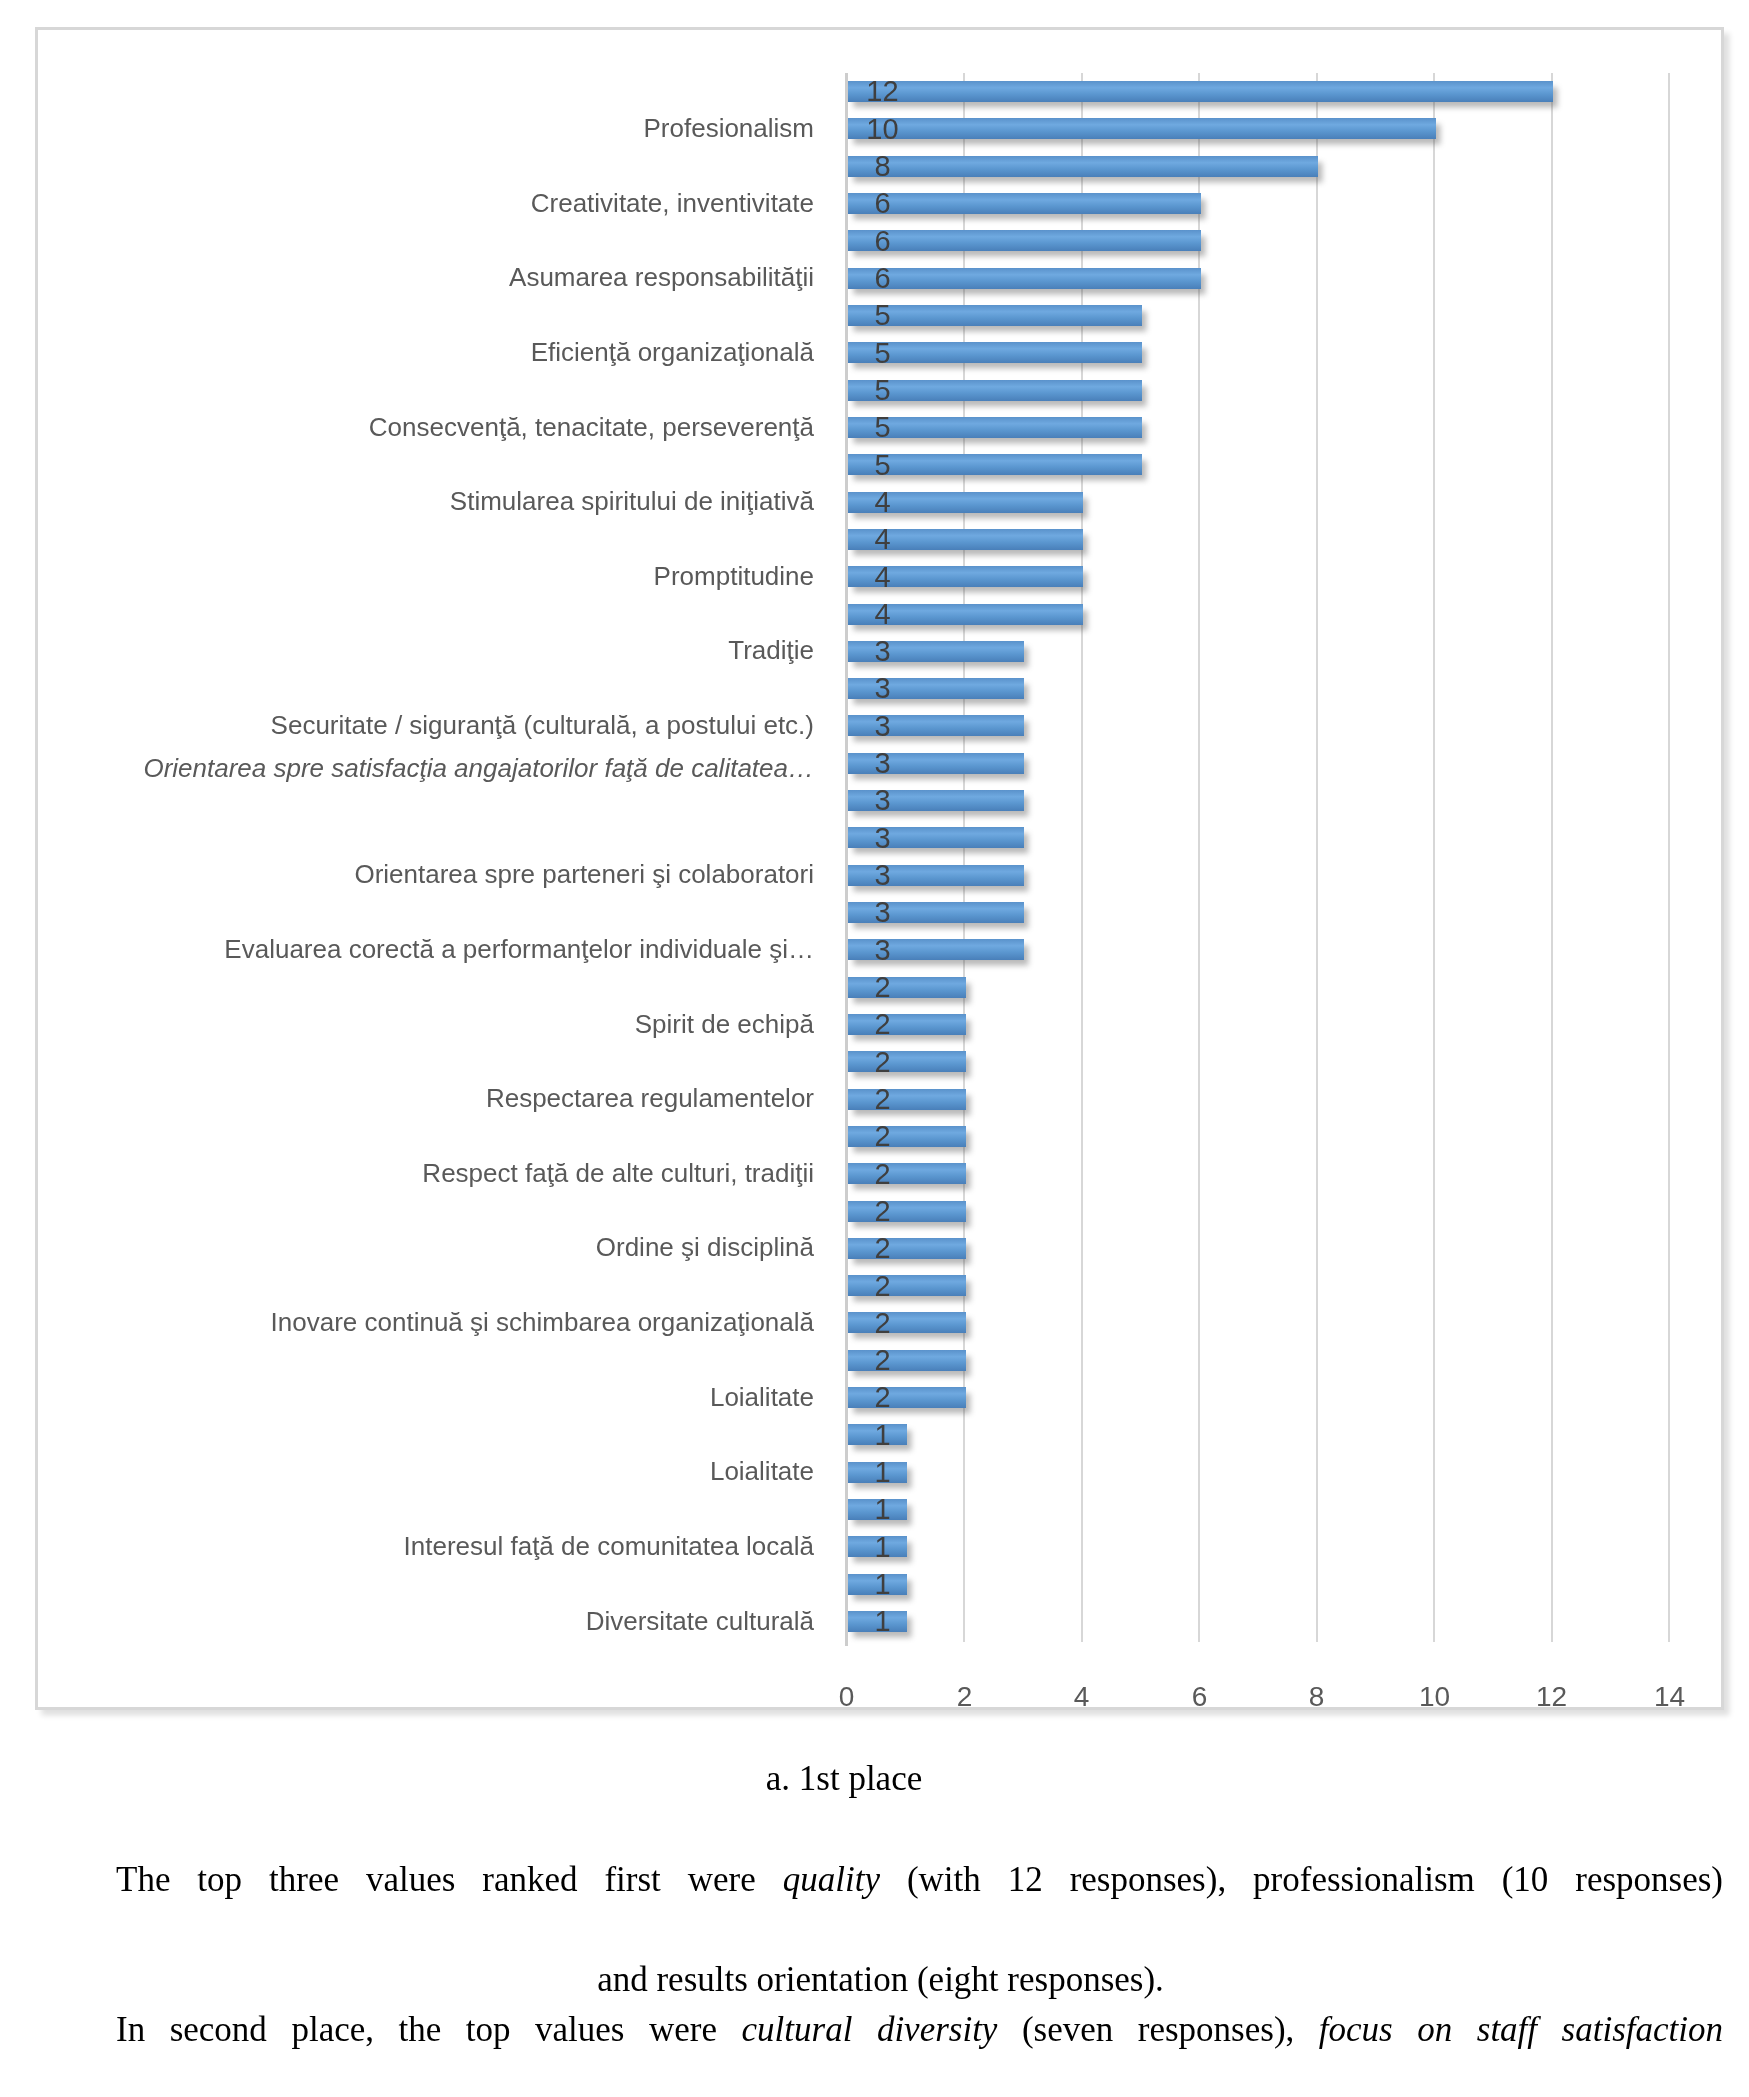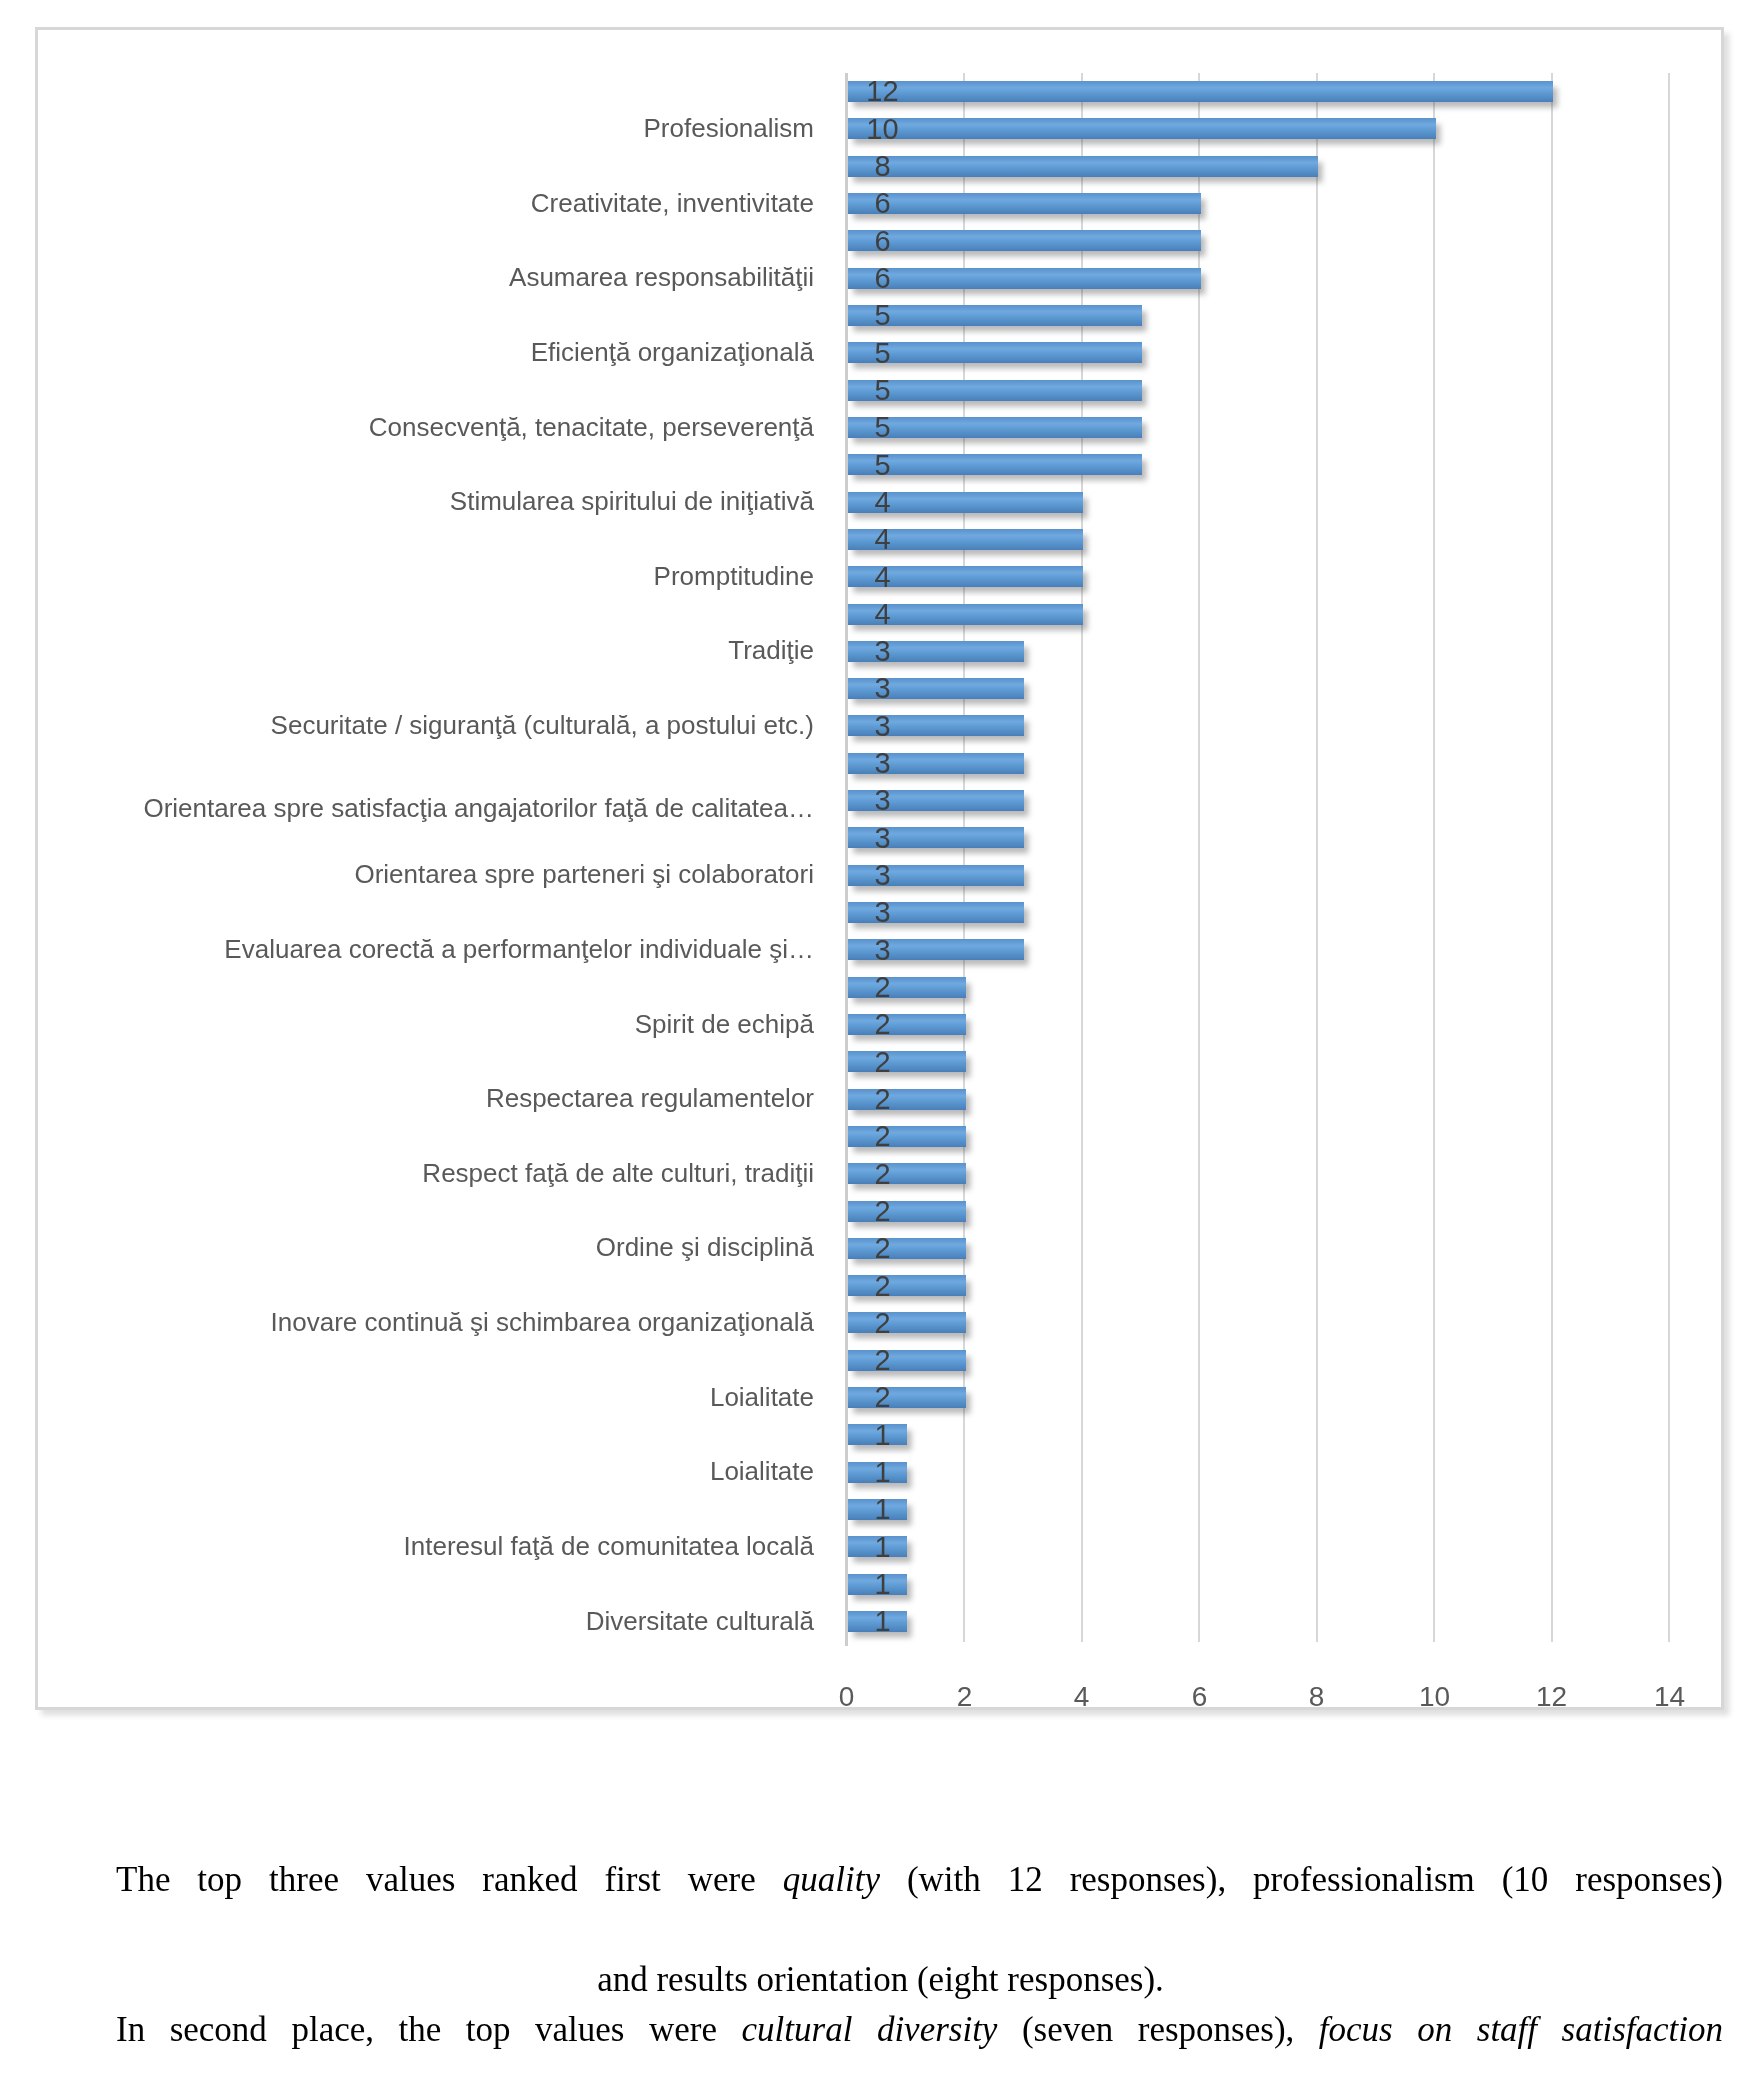--- a/index.html
+++ b/index.html
@@ -94,21 +94,21 @@
       <div class="cat-label" style="top: 632px; line-height: 37px;">Tradiţie</div>
       <div class="bar" style="left: 848px; top: 678px; width: 176px;"></div>
       <div class="val-label" style="left: 852px; top: 673px;">3</div>
       <div class="bar" style="left: 848px; top: 715px; width: 176px;"></div>
       <div class="val-label" style="left: 852px; top: 711px;">3</div>
       <div class="cat-label" style="top: 707px; line-height: 37px;">Securitate / siguranţă (culturală, a postului etc.)</div>
       <div class="bar" style="left: 848px; top: 753px; width: 176px;"></div>
       <div class="val-label" style="left: 852px; top: 748px;">3</div>
       <div class="bar" style="left: 848px; top: 790px; width: 176px;"></div>
       <div class="val-label" style="left: 852px; top: 785px;">3</div>
-      <div class="cat-label" style="top: 790px; line-height: 37px;">Orientarea spre satisfacţia angajatorilor faţă de calitatea…</div>
+      <div class="cat-label" style="top: 750px; line-height: 37px; font-style: italic;">Orientarea spre satisfacţia angajatorilor faţă de calitatea…</div>
       <div class="bar" style="left: 848px; top: 827px; width: 176px;"></div>
       <div class="val-label" style="left: 852px; top: 823px;">3</div>
       <div class="bar" style="left: 848px; top: 865px; width: 176px;"></div>
       <div class="val-label" style="left: 852px; top: 860px;">3</div>
       <div class="cat-label" style="top: 856px; line-height: 37px;">Orientarea spre parteneri şi colaboratori</div>
       <div class="bar" style="left: 848px; top: 902px; width: 176px;"></div>
       <div class="val-label" style="left: 852px; top: 897px;">3</div>
       <div class="bar" style="left: 848px; top: 939px; width: 176px;"></div>
       <div class="val-label" style="left: 852px; top: 935px;">3</div>
       <div class="cat-label" style="top: 931px; line-height: 37px;">Evaluarea corectă a performanţelor individuale şi…</div>
@@ -151,20 +151,21 @@
       <div class="val-label" style="left: 852px; top: 1494px;">1</div>
       <div class="bar" style="left: 848px; top: 1536px; width: 59px;"></div>
       <div class="val-label" style="left: 852px; top: 1532px;">1</div>
       <div class="cat-label" style="top: 1528px; line-height: 37px;">Interesul faţă de comunitatea locală</div>
       <div class="bar" style="left: 848px; top: 1574px; width: 59px;"></div>
       <div class="val-label" style="left: 852px; top: 1569px;">1</div>
       <div class="bar" style="left: 848px; top: 1611px; width: 59px;"></div>
       <div class="val-label" style="left: 852px; top: 1606px;">1</div>
       <div class="cat-label" style="top: 1603px; line-height: 37px;">Diversitate culturală</div>
     </div>
+  <div class="caption">a. 1st place</div>
   <div class="bodytext" id="bodytext">
       <div>
         <div class="line jline indent"><span>The top three values ranked first were </span><span class="it">quality</span><span> (with 12 responses), professionalism (10 responses)</span></div>
         <div class="line"><span>and results orientation (eight responses).</span></div>
       </div>
       <div>
         <div class="line jline indent"><span>In second place, the top values were </span><span class="it">cultural diversity</span><span> (seven responses), </span><span class="it">focus on staff satisfaction</span></div>
       </div>
     </div>
 </div>

